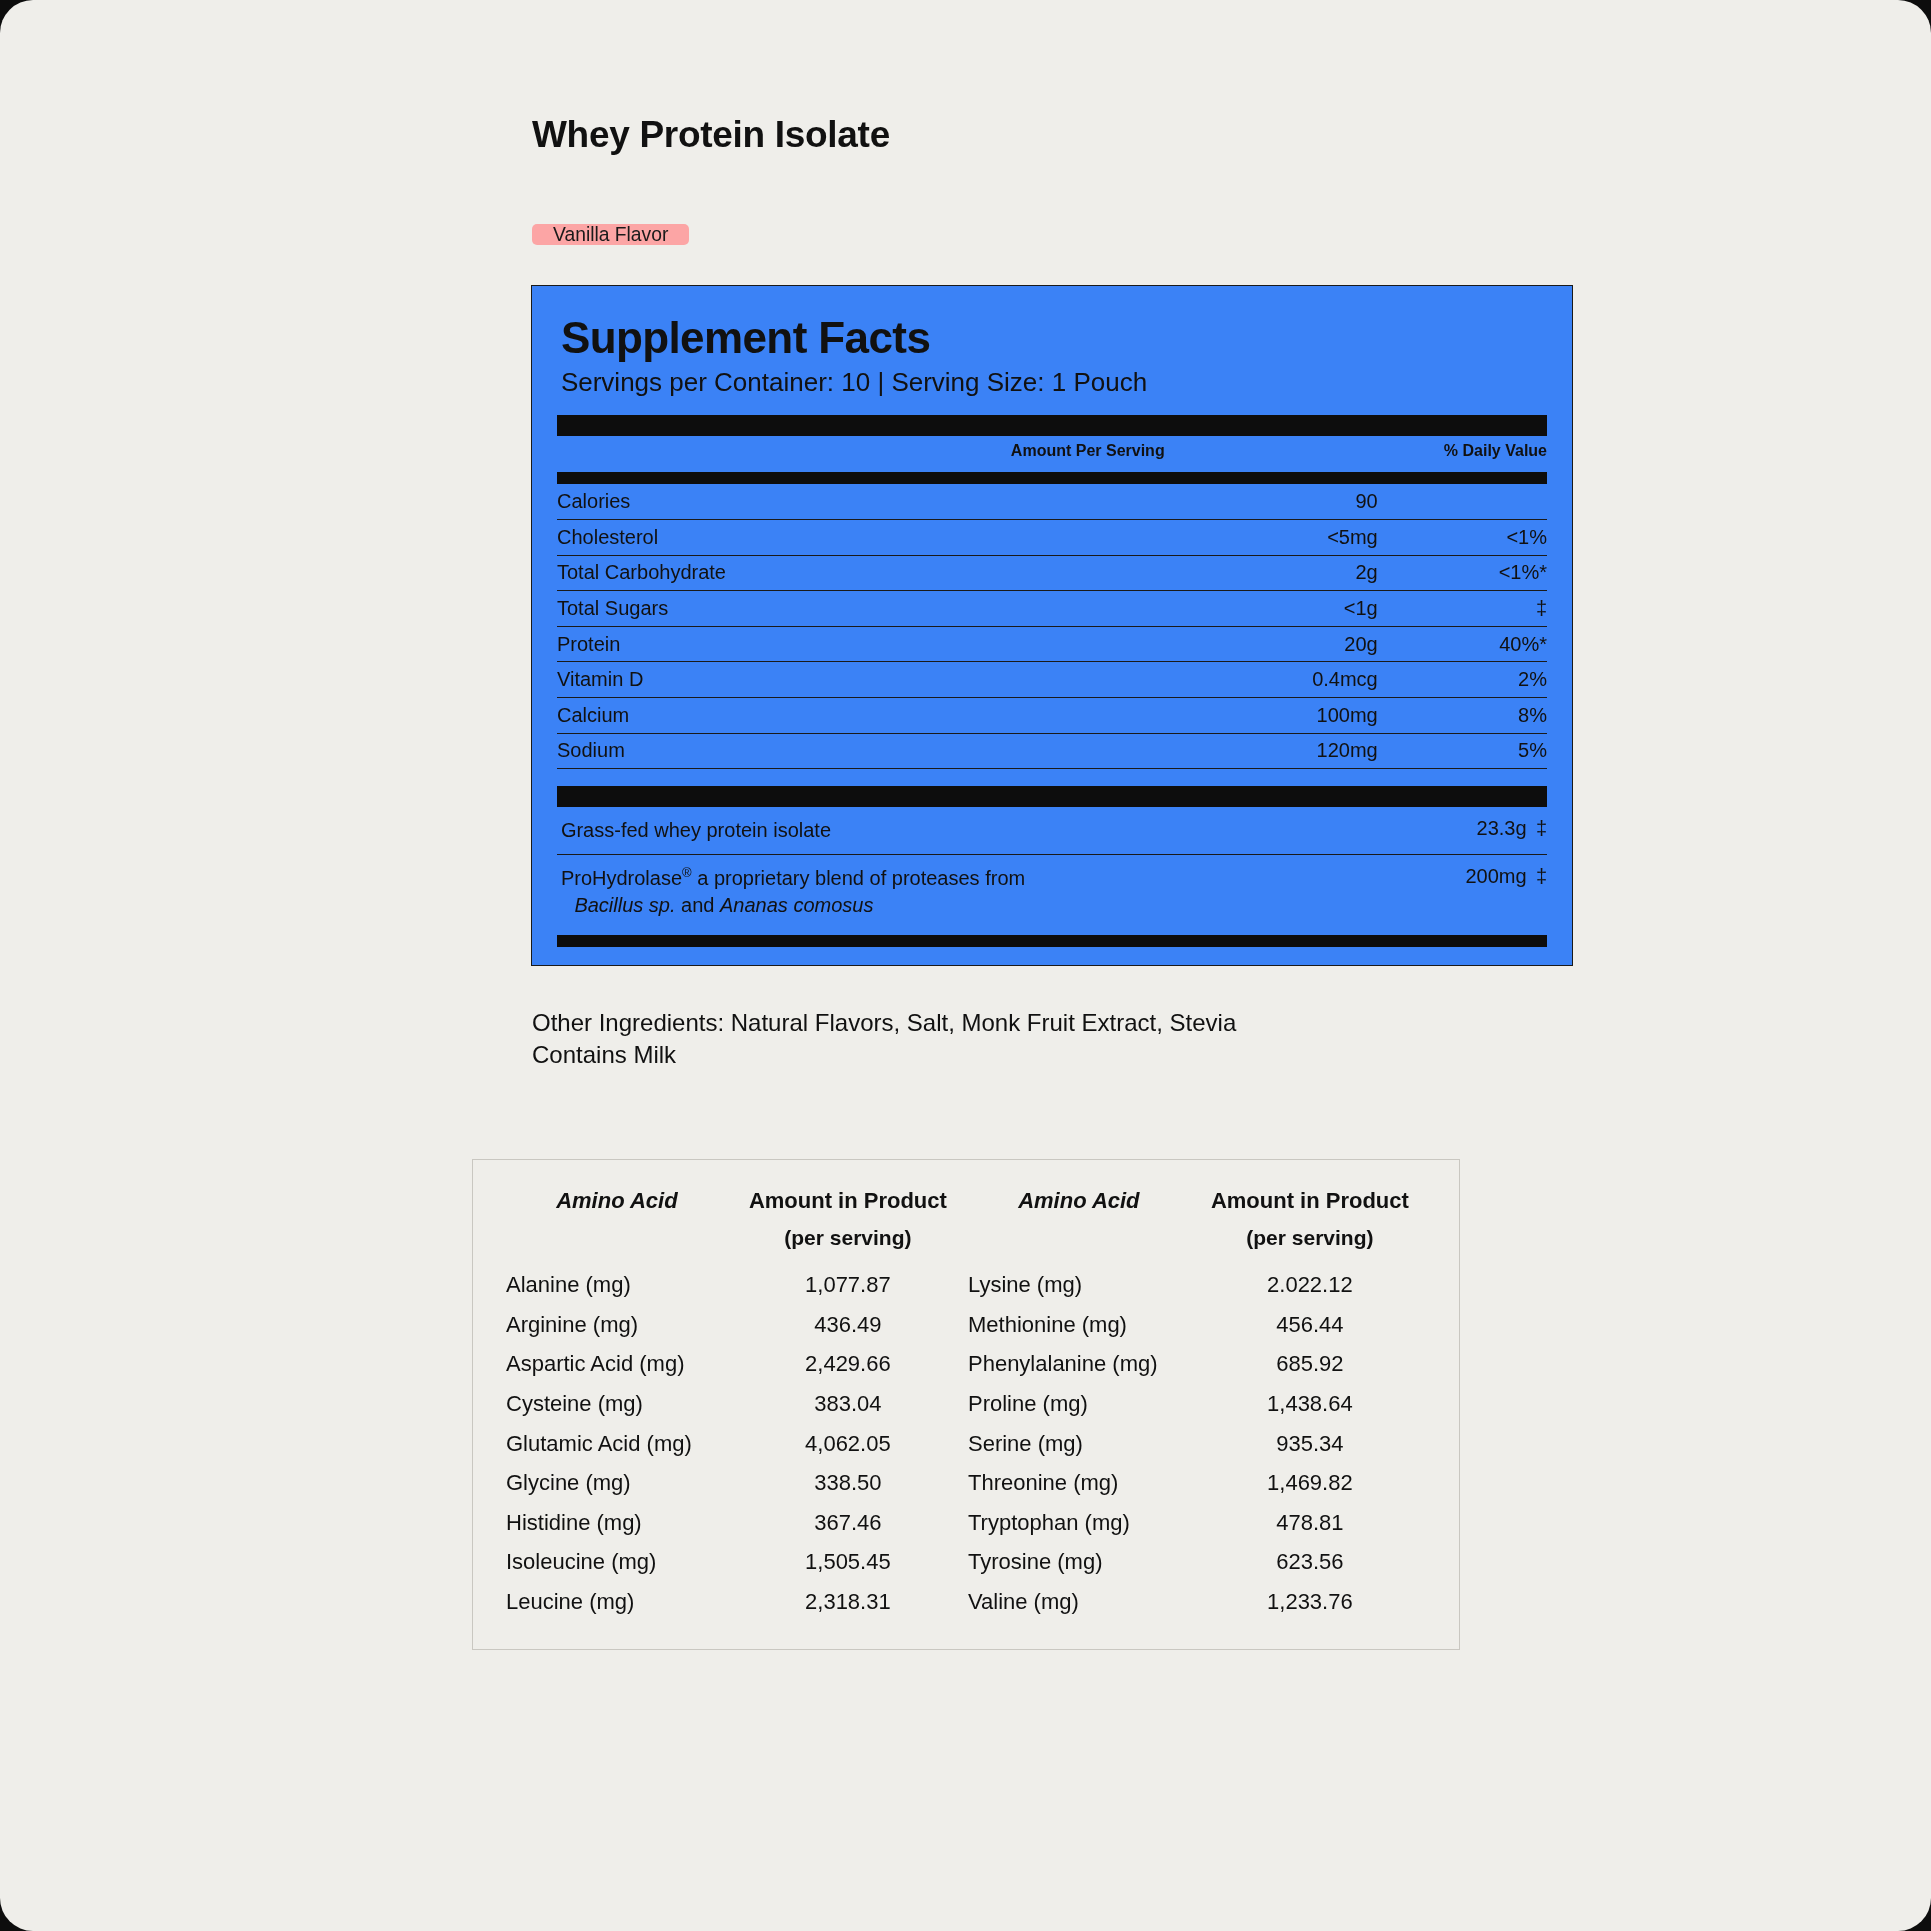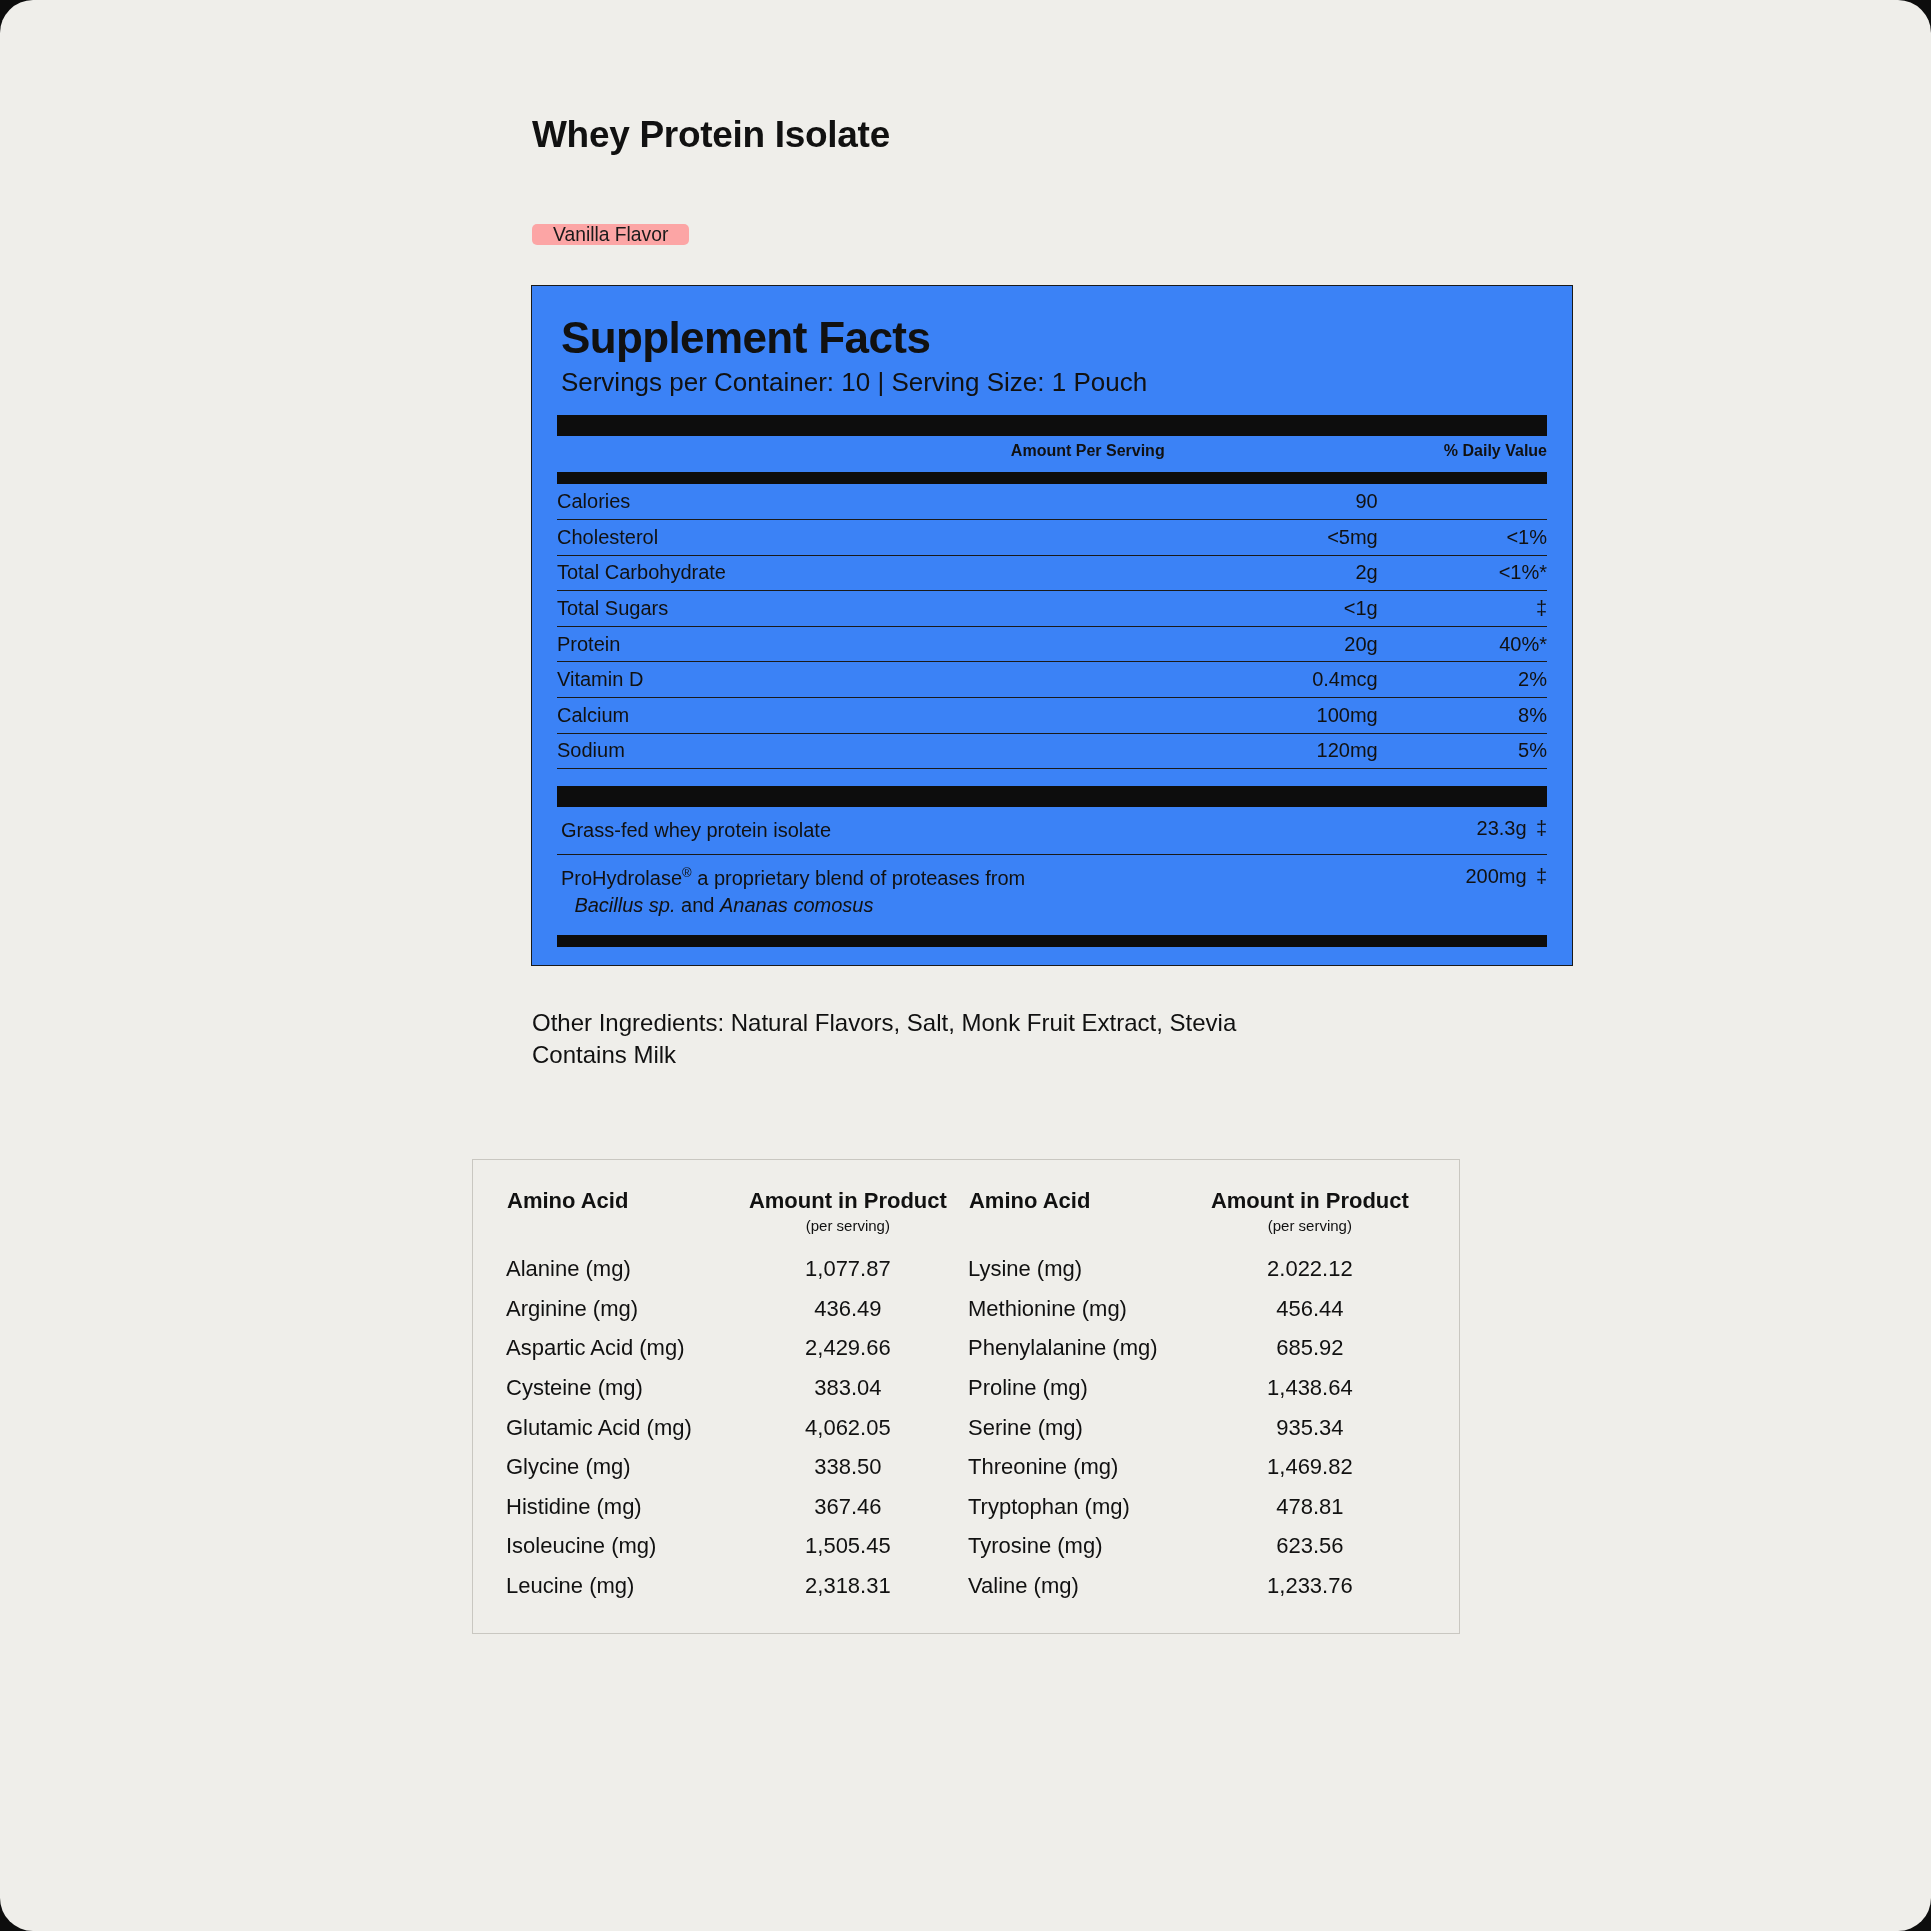--- a/index.html
+++ b/index.html
@@ -162,27 +162,27 @@
     border-collapse: collapse;
     font-size: 22px;
     color: #111;
   }
   .aa-box th {
     font-size: 22px;
     font-weight: bold;
     padding-bottom: 15.4px;
     vertical-align: top;
   }
-  .aa-box th.h-name { text-align: left; }
+  .aa-box th.h-name { text-align: center; font-style: italic; }
   .aa-box th.h-amt  { text-align: center; }
   .aa-box th .sub {
     display: block;
-    font-weight: normal;
-    font-size: 15px;
-    margin-top: 3px;
+    font-weight: bold;
+    font-size: 21px;
+    margin-top: 12px;
   }
   .aa-box td { padding: 6.8px 0; }
   .aa-box td.name { text-align: left; margin-top: 28px; }
   .aa-box td.val  { text-align: center; }
   .aa-box col.c1 { width: 24%; }
   .aa-box col.c2 { width: 26%; }
   .aa-box col.c3 { width: 24%; }
   .aa-box col.c4 { width: 26%; }
 </style>
 </head>

